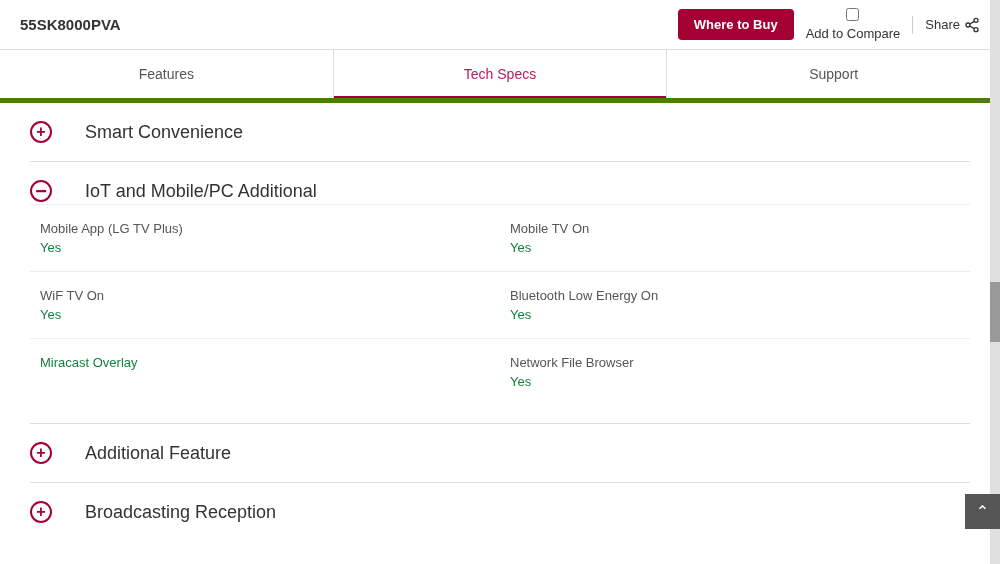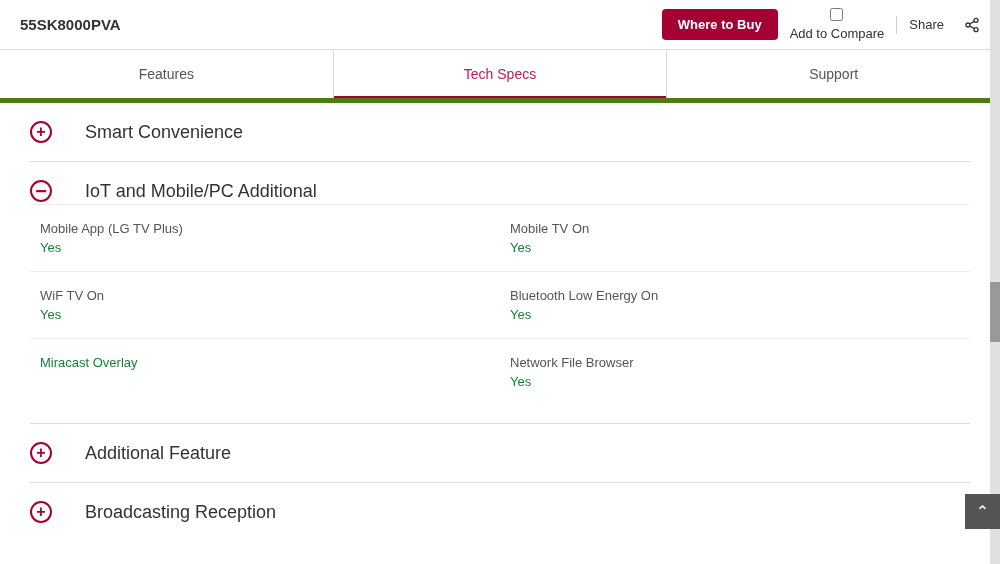--- a/index.html
+++ b/index.html
@@ -48,21 +48,21 @@
       cursor: pointer;
     }
     .divider-vert {
       width: 1px;
       height: 18px;
       background: #ccc;
     }
     .share-btn {
       display: flex;
       align-items: center;
-      gap: 20px;
+      gap: 4px;
       font-size: 13px;
       color: #333;
       cursor: pointer;
       background: none;
       border: none;
     }
     .share-icon-svg {
       width: 16px;
       height: 16px;
     }

